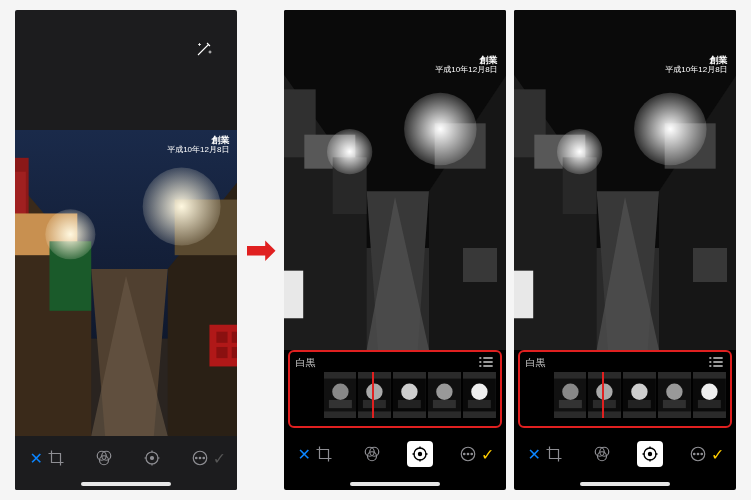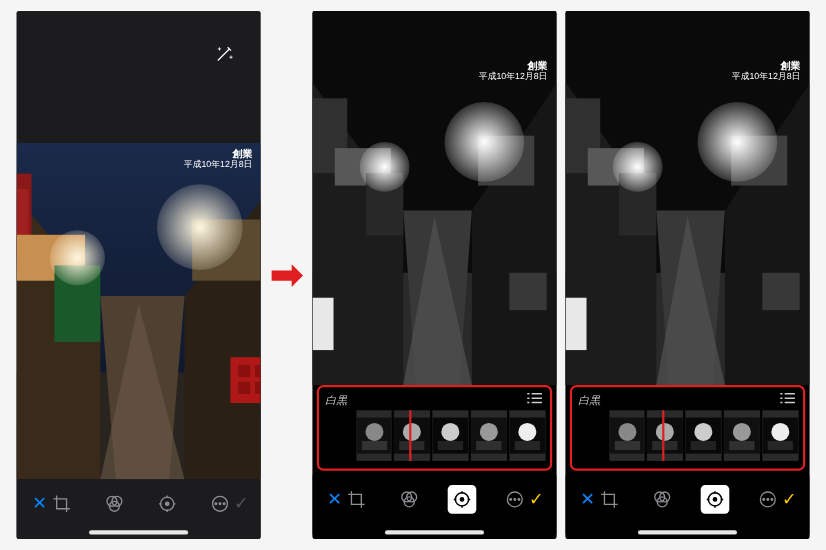--- a/index.html
+++ b/index.html
@@ -71,21 +71,20 @@
     padding: 4px 4px 2px 4px;
     background: #000;
   }
   .filter-label-row {
     display: flex;
     justify-content: space-between;
     align-items: center;
     color: #ccc;
     font-size: 10px;
     padding: 0 2px 2px 2px;
-    font-style: italic;
   }
   .filter-thumbs {
     display: flex;
     gap: 2px;
     height: 46px;
     position: relative;
     padding-left: 30px;
   }
   .thumb {
     flex: 1;

